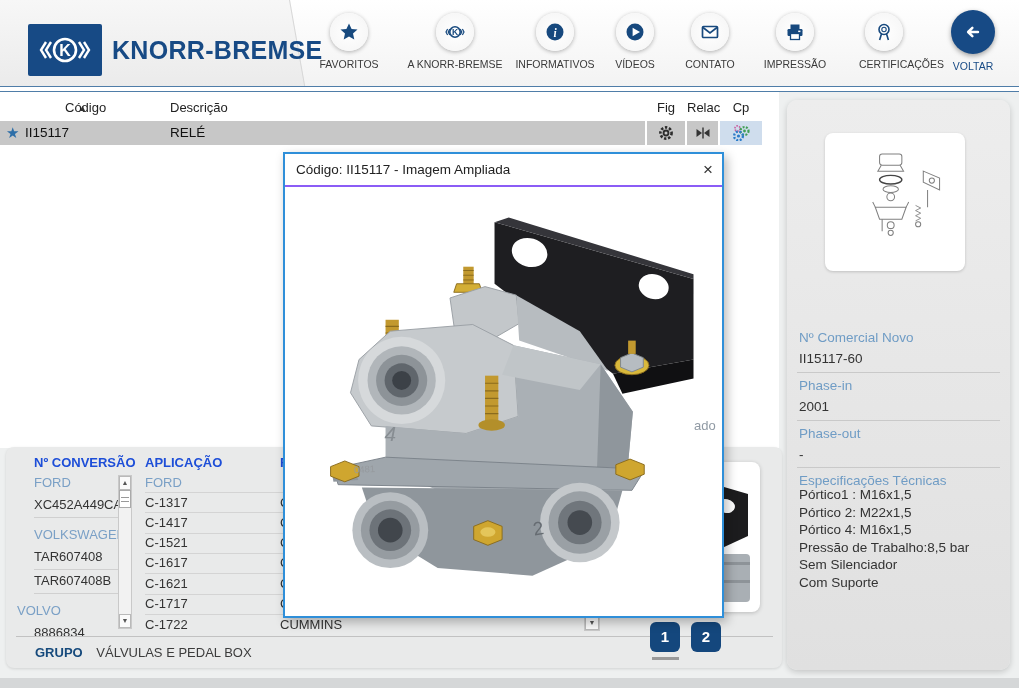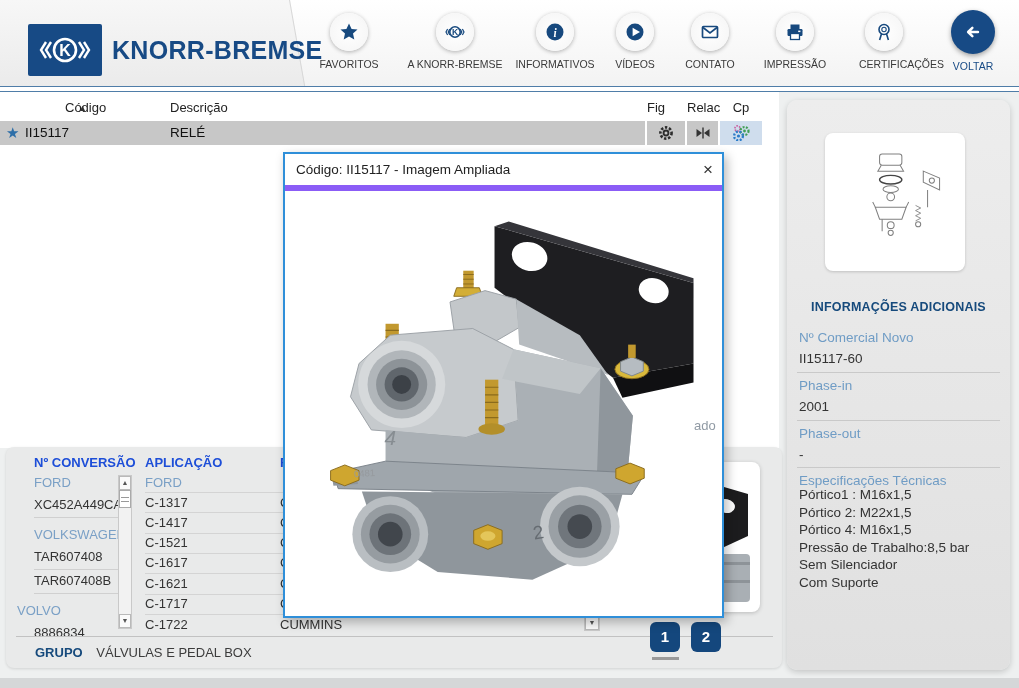--- a/index.html
+++ b/index.html
@@ -59,21 +59,21 @@
   .sidebar{position:absolute;left:787px;top:100px;width:223px;height:570px;background:linear-gradient(#ededed,#e0e0e0);border-radius:10px;box-shadow:0 2px 6px rgba(0,0,0,.18);font-size:13.5px;}
   .sb-thumbbox{position:absolute;left:38px;top:33px;width:140px;height:138px;background:#fff;border-radius:8px;box-shadow:0 1px 3px rgba(0,0,0,.18);display:flex;align-items:center;justify-content:center;cursor:pointer;}
   .sb-title{position:absolute;left:0;top:200px;width:100%;text-align:center;font-weight:bold;font-size:12.5px;color:#164a7c;letter-spacing:.2px;}
   .sb-lab{position:absolute;left:12px;color:#6f9cc5;}
   .sb-val{position:absolute;left:12px;color:#333;}
   .sb-div{position:absolute;left:10px;width:203px;height:1px;background:#c9c9c9;}
   .sb-specs{position:absolute;left:12px;top:386px;color:#333;line-height:17.5px;}
 
   
   .modal{position:absolute;left:283px;top:152px;width:441px;height:466px;background:#fff;border:2px solid #2f8fd9;box-shadow:3px 4px 10px rgba(0,0,0,.28);z-index:50;box-sizing:border-box;}
-  .modal-title{height:31px;line-height:31px;padding-left:11px;font-size:13.5px;color:#222;border-bottom:6px solid #8b5cf6;position:relative;}
+  .modal-title{height:31px;line-height:31px;padding-left:11px;font-size:13.5px;color:#222;border-bottom:2px solid #8b5cf6;position:relative;}
   .modal-close{position:absolute;right:9px;top:0;font-size:17px;color:#333;cursor:pointer;line-height:31px;}
   .modal-body{height:402px;display:flex;align-items:center;justify-content:center;}
   .ado{position:absolute;left:694px;top:418px;font-size:13px;color:#909aa4;z-index:60;}
 
   
   .footer-bar{position:absolute;left:0;top:678px;width:1019px;height:10px;background:#d5d7d8;}
 </style>
 </head>
 <body>
 
@@ -170,21 +170,21 @@
     </div>
   </div>
   <div class="hdr-line"></div>
 
   <div class="main-white"></div>
 
   <div class="thead">
     <span style="left:25px;cursor:pointer;margin-left:40px;">Código</span>
     <span style="left:78px;font-size:9px;color:#333;cursor:pointer;">▲</span>
     <span style="left:170px;">Descrição</span>
-    <span style="left:647px;width:38px;text-align:left;">Fig</span>
+    <span style="left:647px;width:38px;text-align:center;">Fig</span>
     <span style="left:687px;width:31px;text-align:center;">Relac</span>
     <span style="left:720px;width:42px;text-align:center;">Cp</span>
   </div>
 
   <div class="trow">
     <div class="tcell cell-main">
       <span class="row-star">★</span>
       <span class="row-codigo">II15117</span>
       <span class="row-desc">RELÉ</span>
     </div>
@@ -303,21 +303,20 @@
         <circle cx="65" cy="106" r="3"></circle>
         <path d="M55,90 55,104"></path>
         <path d="M94,74 l6,3 -6,3 6,3 -6,3 6,3 -6,3" stroke-width="1"></path>
         <circle cx="97" cy="96" r="3"></circle>
         <path d="M103,34 122,42 122,56 103,47 Z"></path>
         <circle cx="113" cy="45" r="3"></circle>
         <path d="M108,56 108,76"></path>
       </svg>
     </div>
 
-    <div class="sb-title">INFORMAÇÕES ADICIONAIS</div>
 
     <div class="sb-lab" style="top:230px;">Nº Comercial Novo</div>
     <div class="sb-val" style="top:251px;">II15117-60</div>
     <div class="sb-div" style="top:272px;"></div>
 
     <div class="sb-lab" style="top:278px;">Phase-in</div>
     <div class="sb-val" style="top:299px;">2001</div>
     <div class="sb-div" style="top:320px;"></div>
 
     <div class="sb-lab" style="top:326px;">Phase-out</div>

